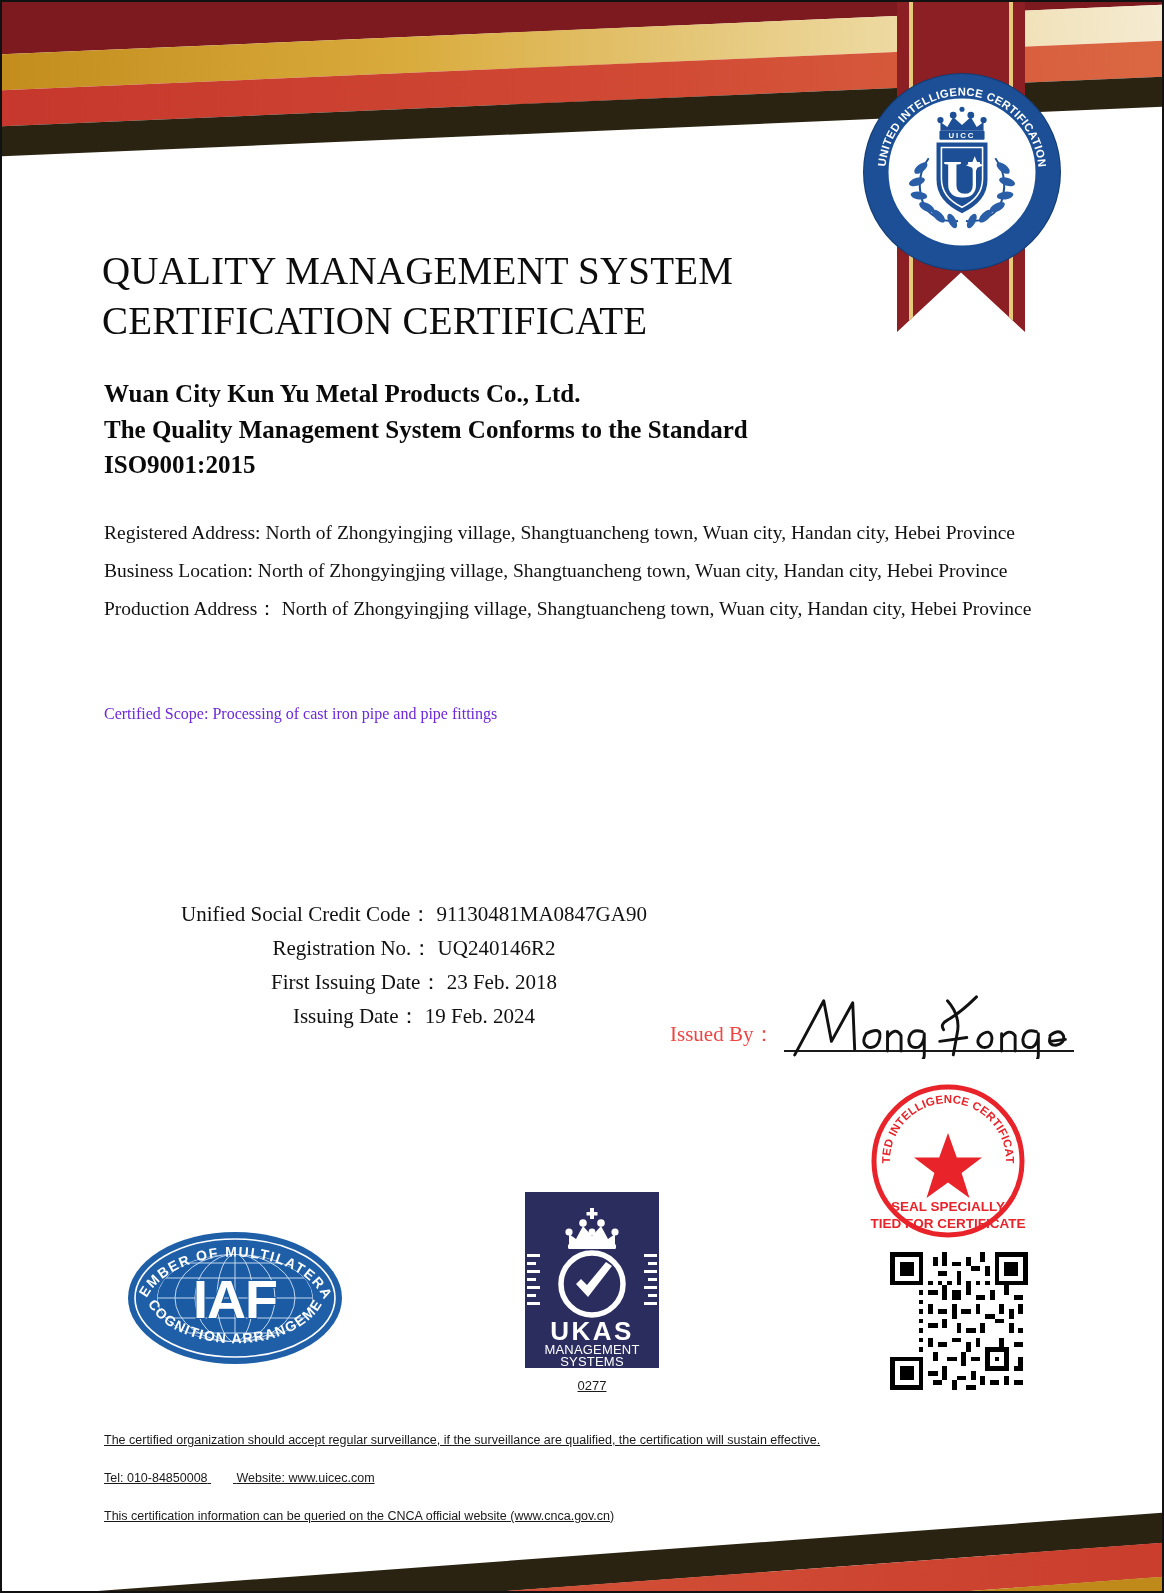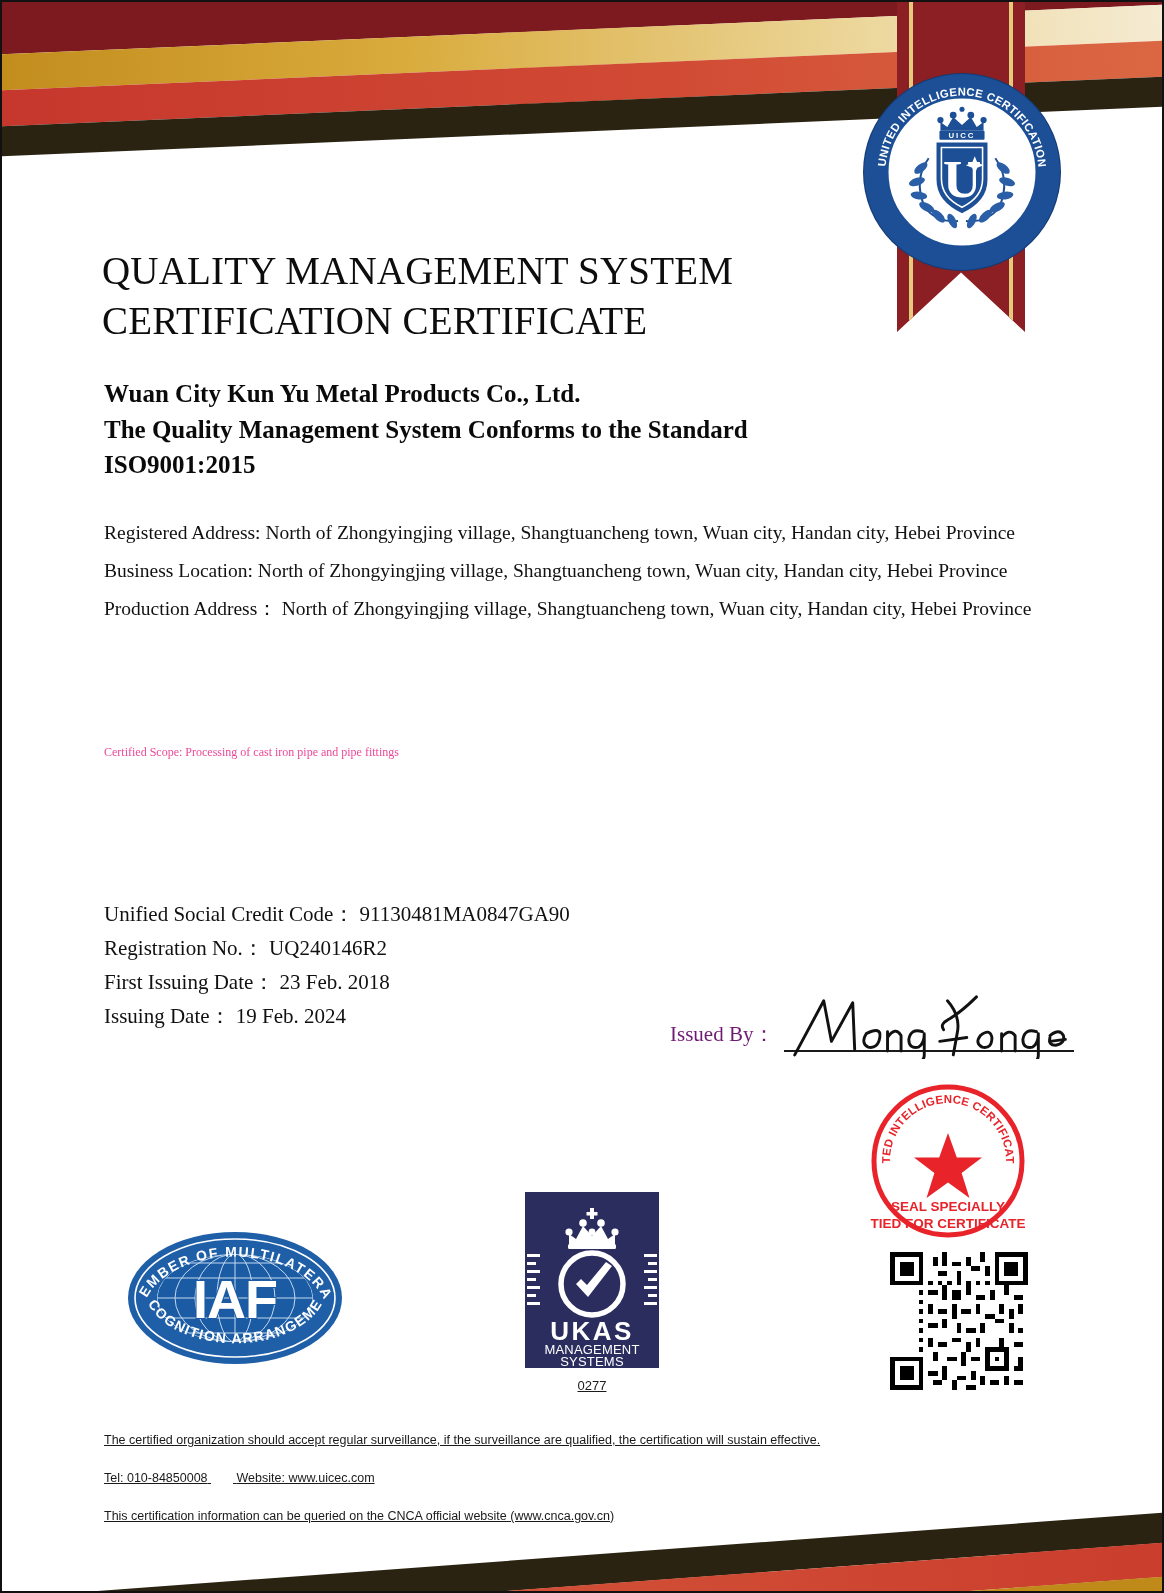--- a/index.html
+++ b/index.html
@@ -72,34 +72,34 @@
   #org-block {
     position: absolute; left: 102px; top: 374px; width: 860px;
     font-size: 25px; line-height: 1.42; font-weight: bold; color: #0a0a0a;
   }
   #addr-block {
     position: absolute; left: 102px; top: 512px; width: 950px;
     font-size: 19.5px; line-height: 1.95; color: #111111;
   }
   #scope-block {
     position: absolute; left: 102px; top: 703px; width: 900px;
-    font-size: 12px; color: #ec4899; margin-top: 40px;
+    font-size: 16px; color: #6d28d9;
   }
   #reg-block {
     position: absolute; left: 102px; top: 895px; width: 620px;
     font-size: 21px; line-height: 1.62; color: #111111;
   }
-  #reg-block .row { white-space: nowrap; }
+  #reg-block .row { white-space: nowrap; text-align: center; }
   #reg-block .lbl { }
   #reg-block .val { }
 
   
   #issued-by {
     position: absolute; left: 668px; top: 1018px;
-    font-size: 21px; color: #701a75;
+    font-size: 21px; color: #ef4444;
   }
   #signature {
     position: absolute; left: 785px; top: 985px; width: 290px; height: 72px;
   }
   #sig-underline {
     position: absolute; left: 782px; top: 1048px; width: 290px; height: 1.5px;
     background: #1a1a1a;
   }
 
   

